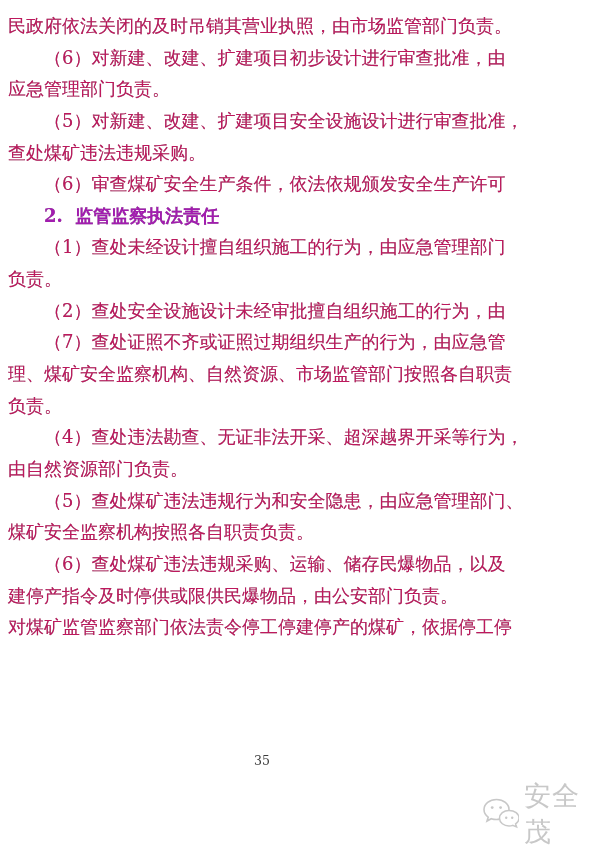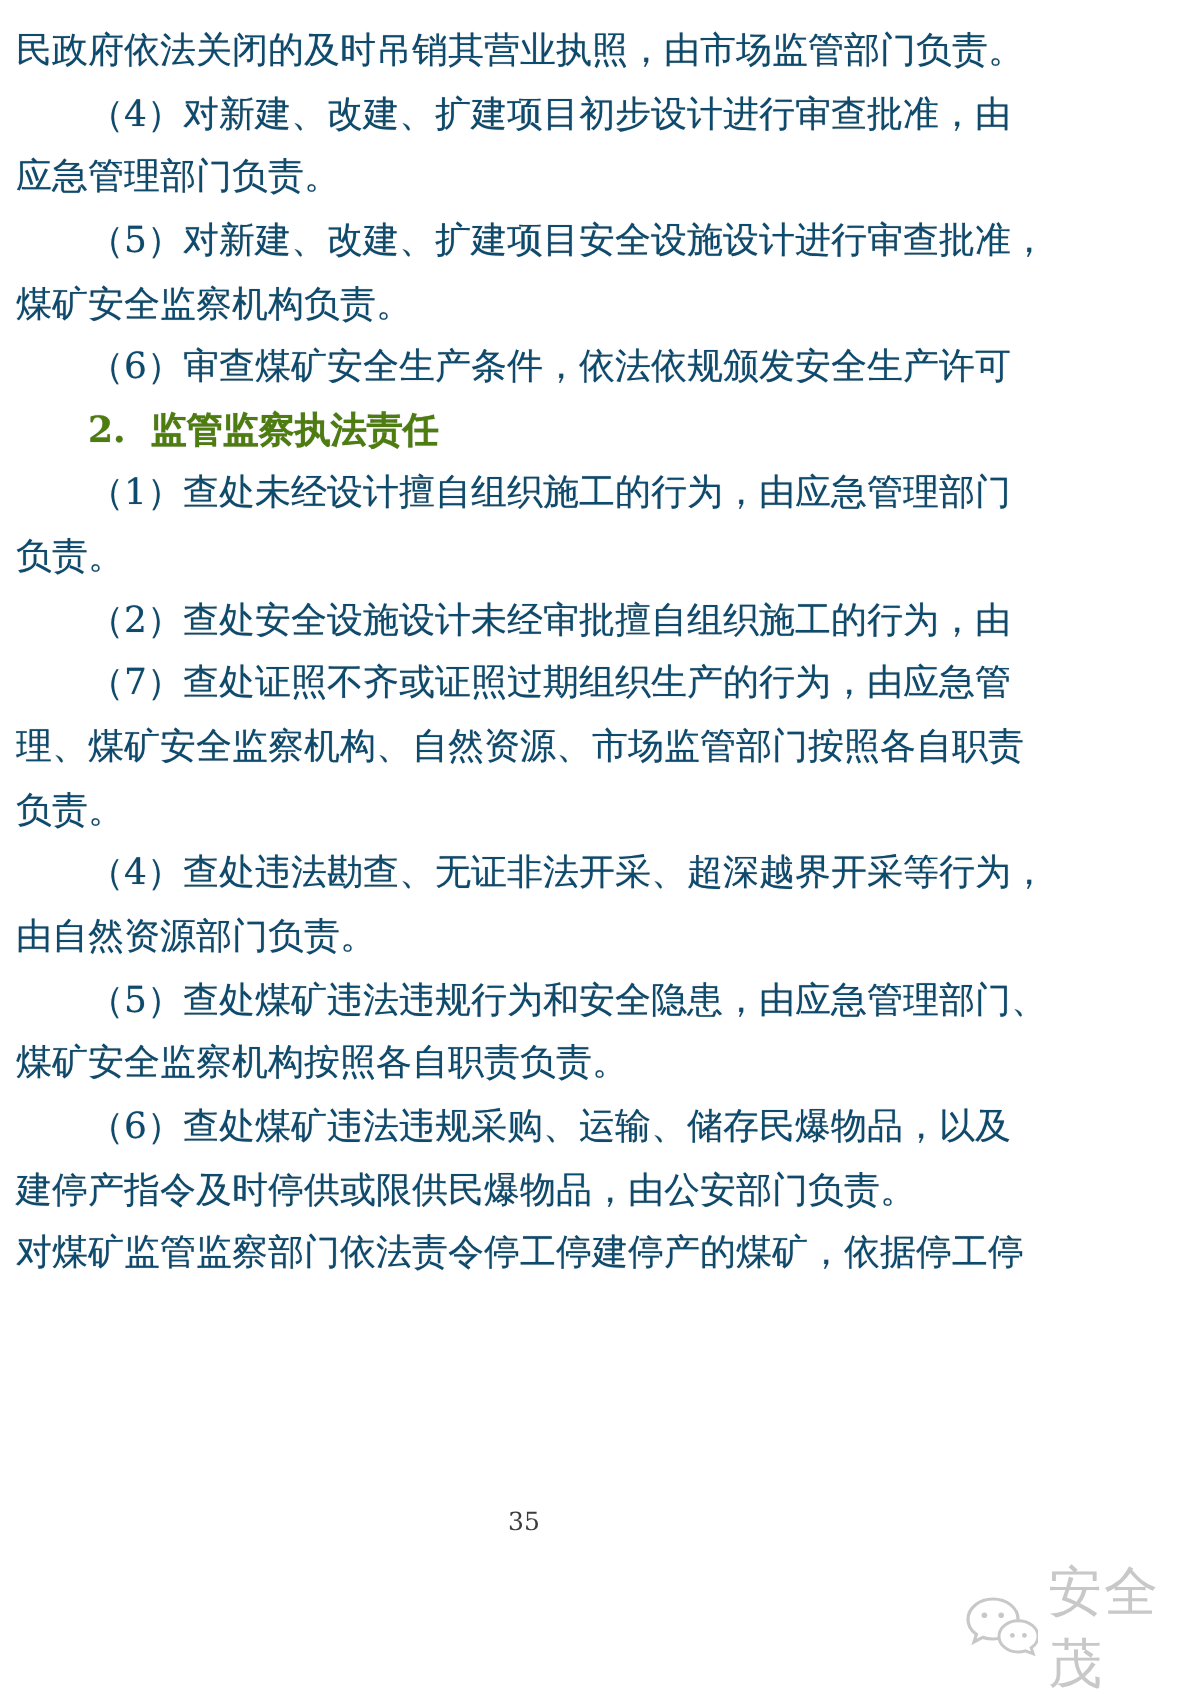--- a/index.html
+++ b/index.html
@@ -18,30 +18,30 @@
   .text-block {
     position: absolute;
     left: 8px;
     top: 10px;
     width: 510px;
   }
   .line {
     font-size: 18px;
     line-height: 31.65px;
     height: 31.65px;
-    color: #0c4a6e;
+    color: #be185d;
     white-space: pre;
     text-shadow: 0 0 0.5px rgba(70,70,70,0.55);
   }
   .indent {
     padding-left: 36px;
   }
   .bold {
     font-weight: 700;
-    color: #4d7c0f;
+    color: #a21caf;
   }
   .page-number {
     position: absolute;
     left: 8px;
     top: 753px;
     width: 508px;
     text-align: center;
     font-size: 12.5px;
     color: #3c3c3c;
     font-family: "DejaVu Serif", "Liberation Serif", serif;
@@ -62,24 +62,24 @@
     font-family: "DejaVu Sans", "Liberation Sans", sans-serif;
   }
 </style>
 </head>
 <body>
 
 <div class="page">
 
   <div class="text-block">
     <div class="line">民政府依法关闭的及时吊销其营业执照，由市场监管部门负责。</div>
-    <div class="line indent">（4）对新建、改建、扩建项目初步设计进行审查批准，由</div>
+    <div class="line indent">（6）对新建、改建、扩建项目初步设计进行审查批准，由</div>
     <div class="line">应急管理部门负责。</div>
     <div class="line indent">（5）对新建、改建、扩建项目安全设施设计进行审查批准，</div>
-    <div class="line">煤矿安全监察机构负责。</div>
+    <div class="line">查处煤矿违法违规采购。</div>
     <div class="line indent">（6）审查煤矿安全生产条件，依法依规颁发安全生产许可</div>
     <div class="line indent bold">2.  监管监察执法责任</div>
     <div class="line indent">（1）查处未经设计擅自组织施工的行为，由应急管理部门</div>
     <div class="line">负责。</div>
     <div class="line indent">（2）查处安全设施设计未经审批擅自组织施工的行为，由</div>
     <div class="line indent">（7）查处证照不齐或证照过期组织生产的行为，由应急管</div>
     <div class="line">理、煤矿安全监察机构、自然资源、市场监管部门按照各自职责</div>
     <div class="line">负责。</div>
     <div class="line indent">（4）查处违法勘查、无证非法开采、超深越界开采等行为，</div>
     <div class="line">由自然资源部门负责。</div>

